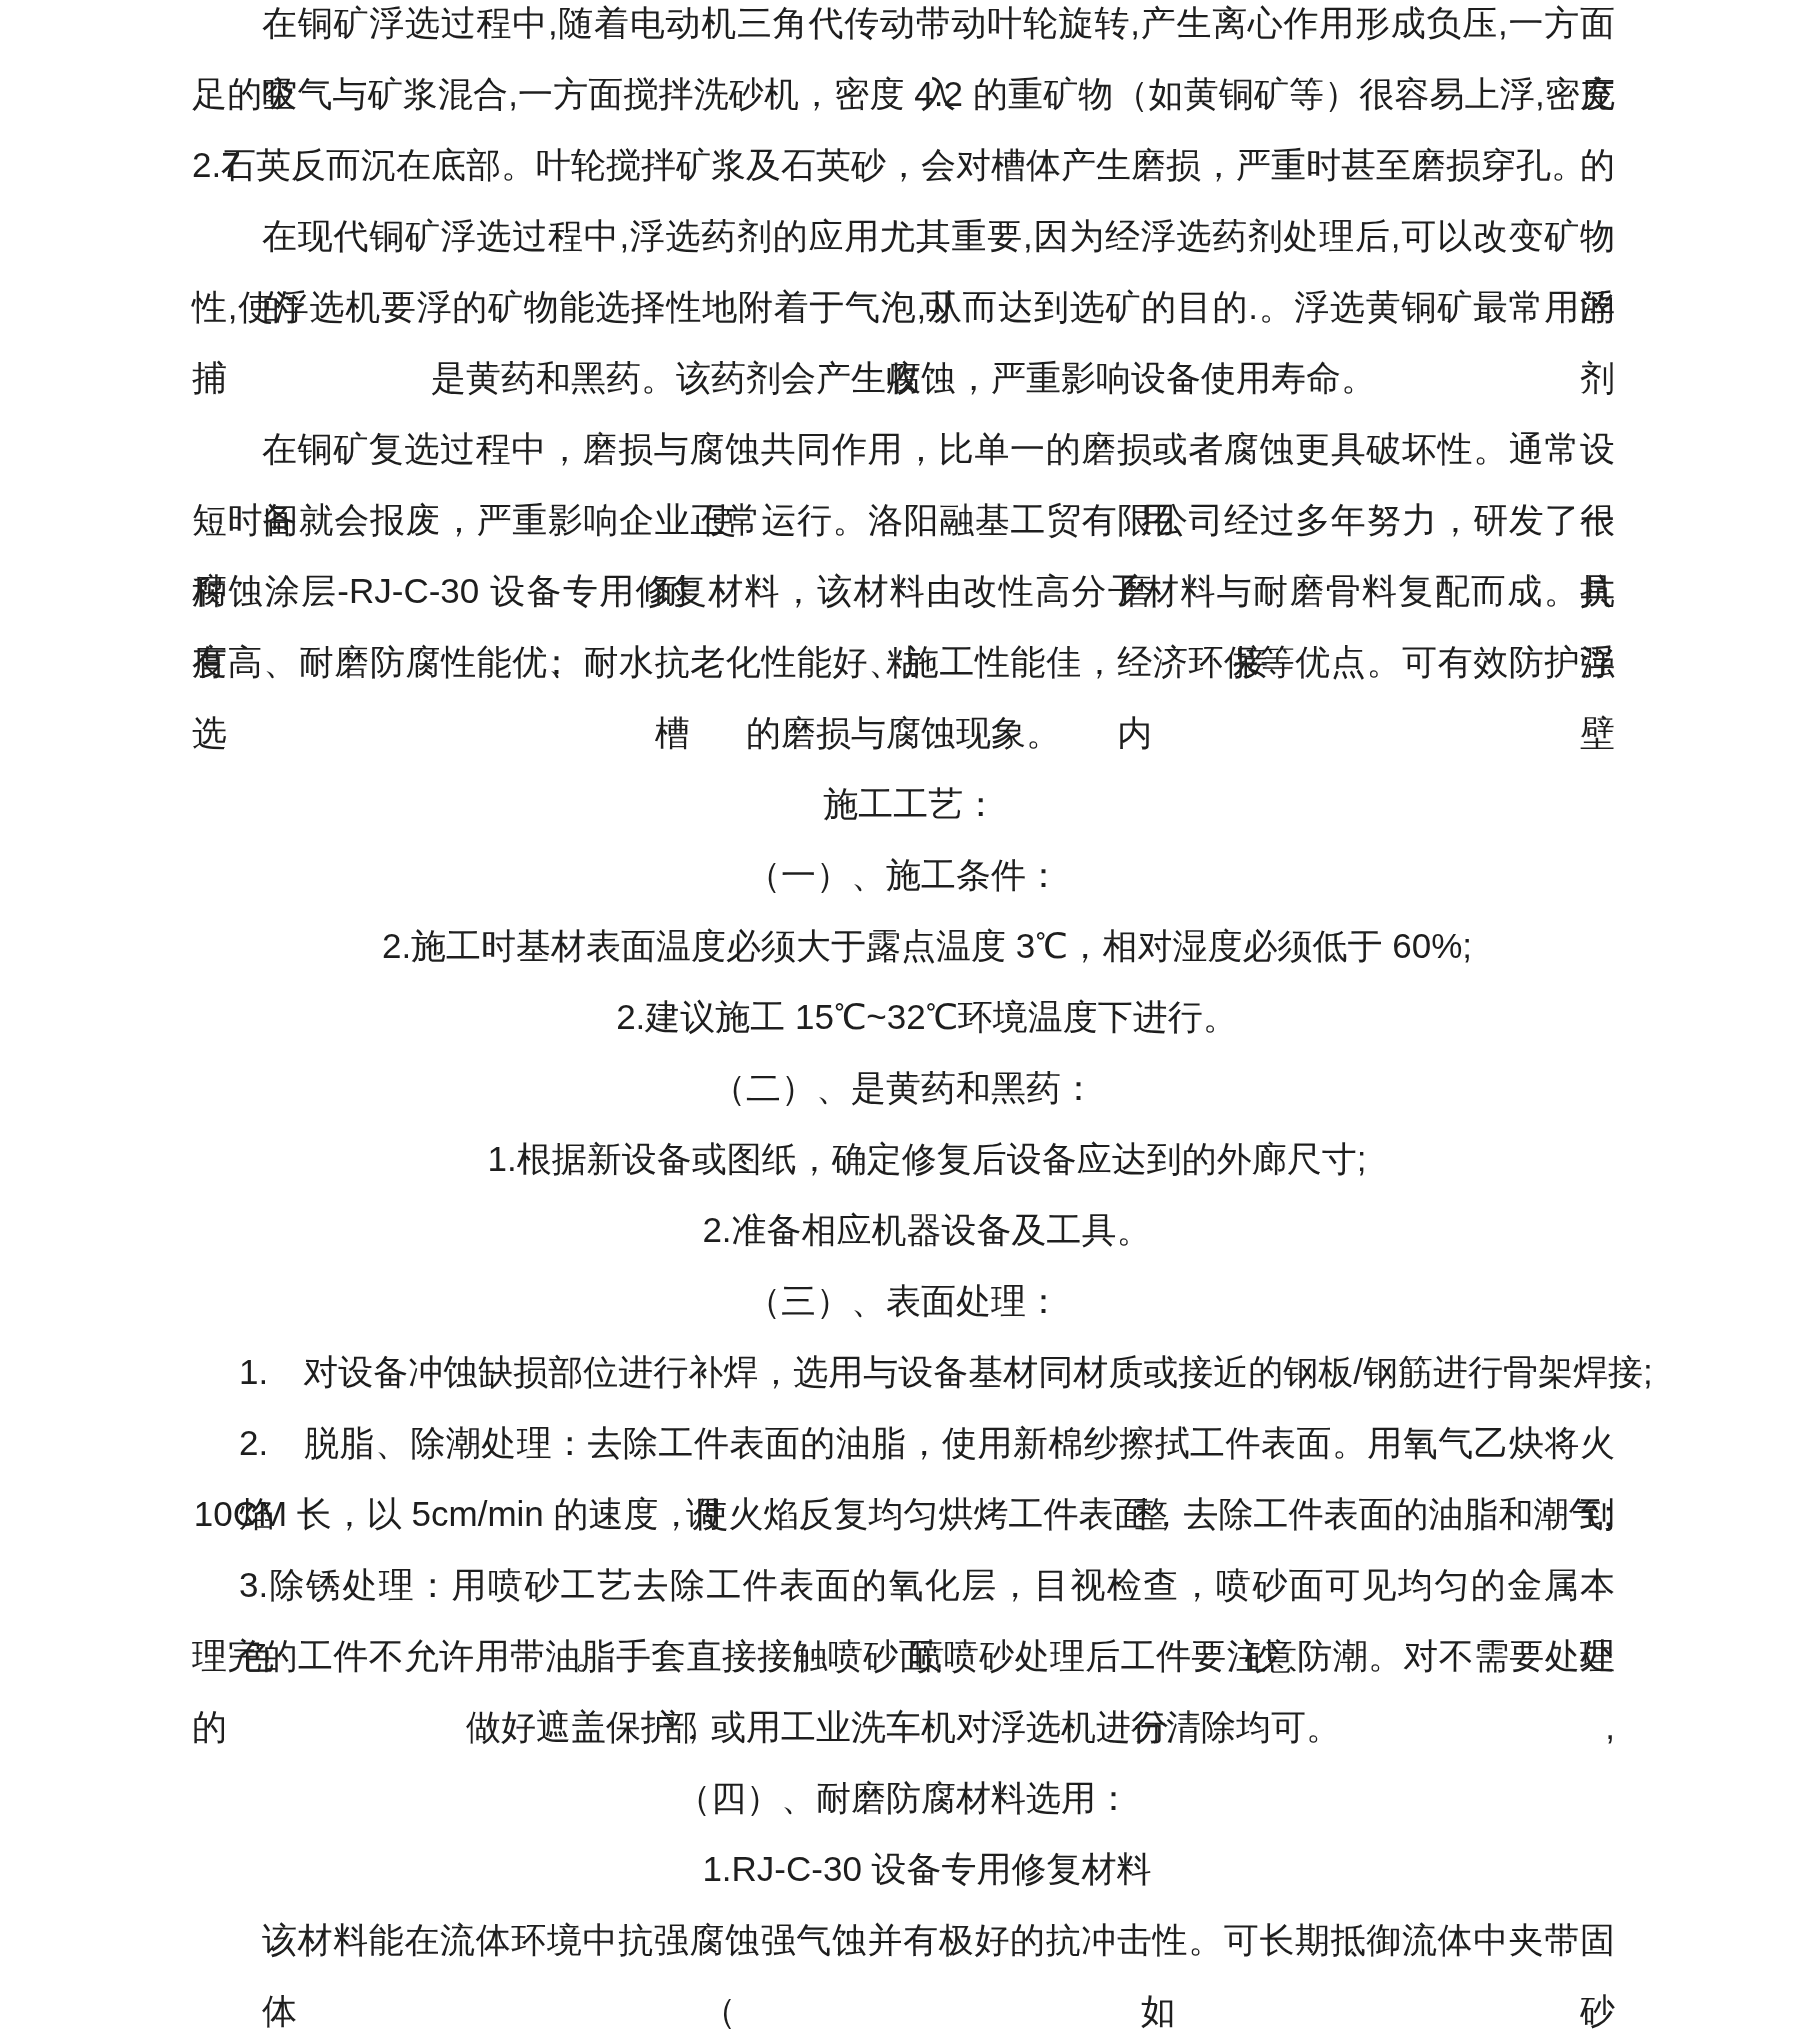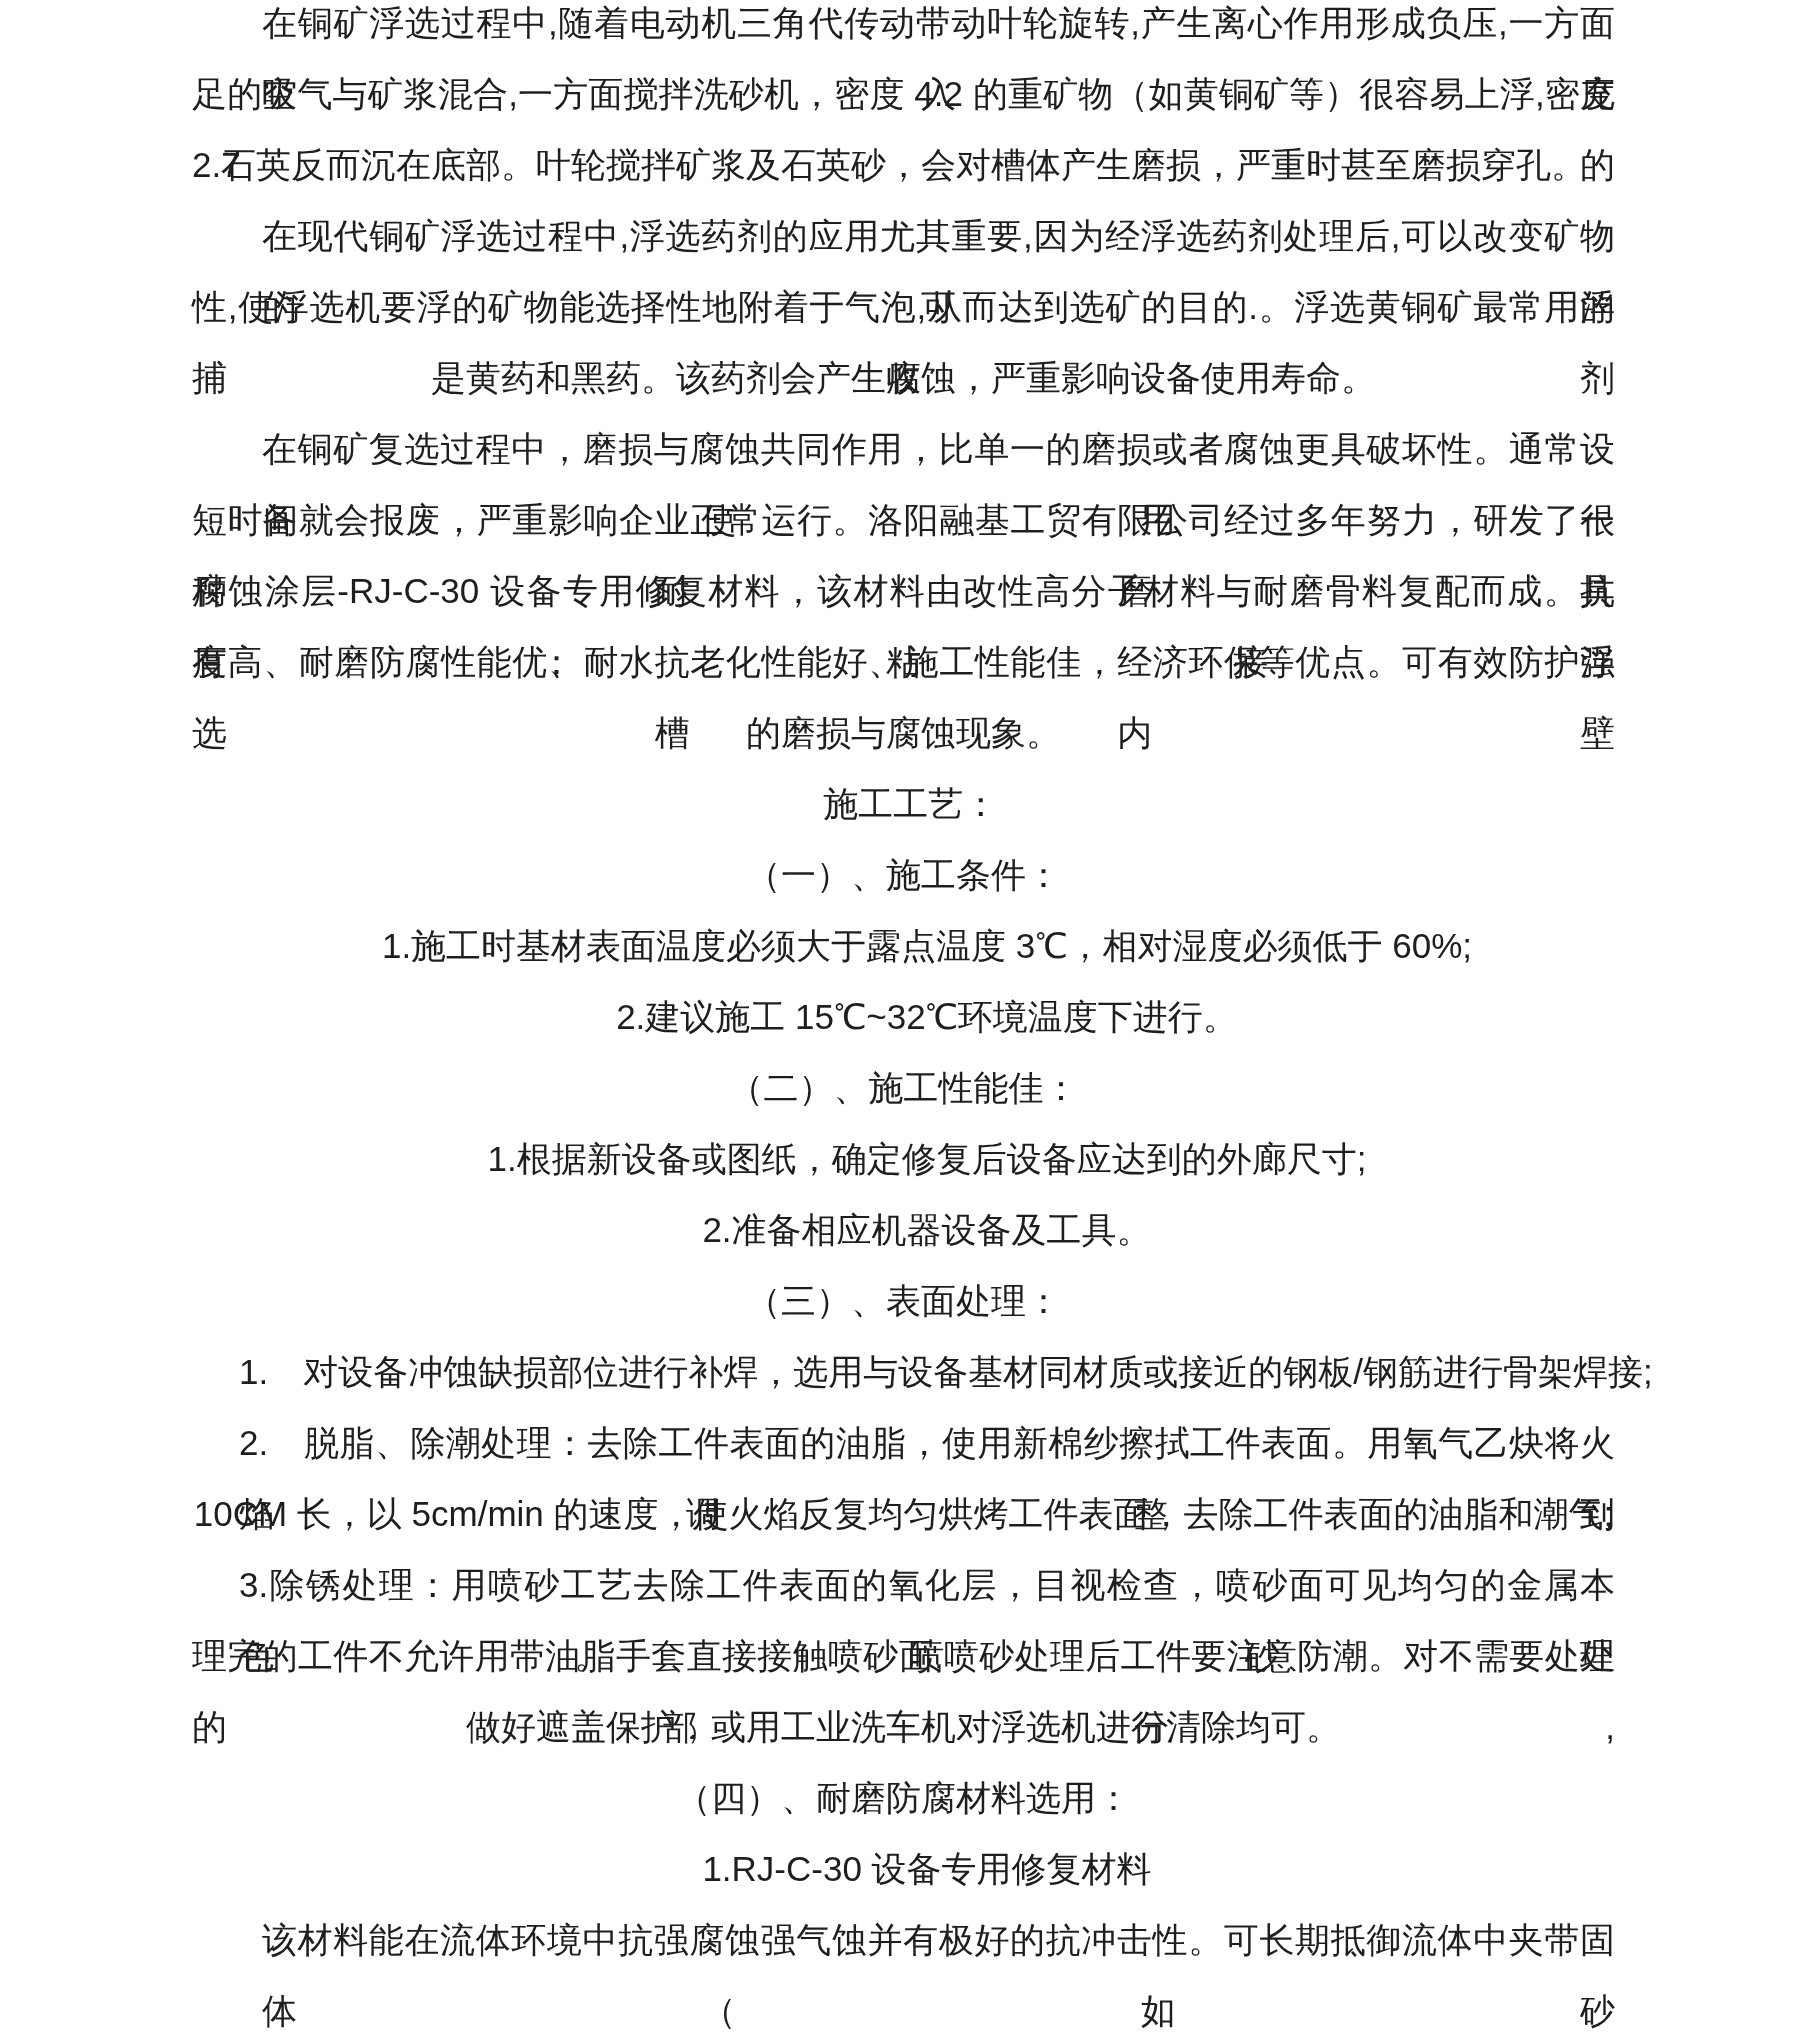--- a/index.html
+++ b/index.html
@@ -56,23 +56,23 @@
     <div class="line indent-para full">在现代铜矿浮选过程中,浮选药剂的应用尤其重要,因为经浮选药剂处理后,可以改变矿物的可浮</div>
     <div class="line indent-none full">性,使浮选机要浮的矿物能选择性地附着于气泡,从而达到选矿的目的.。浮选黄铜矿最常用的捕收剂</div>
     <div class="line indent-none">是黄药和黑药。该药剂会产生腐蚀，严重影响设备使用寿命。</div>
     <div class="line indent-para full">在铜矿复选过程中，磨损与腐蚀共同作用，比单一的磨损或者腐蚀更具破坏性。通常设备使用很</div>
     <div class="line indent-none full">短时间就会报废，严重影响企业正常运行。洛阳融基工贸有限公司经过多年努力，研发了一种耐磨抗</div>
     <div class="line indent-none full">腐蚀涂层-RJ-C-30 设备专用修复材料，该材料由改性高分子材料与耐磨骨料复配而成。具有：粘接强</div>
     <div class="line indent-none full">度高、耐磨防腐性能优、耐水抗老化性能好、施工性能佳，经济环保等优点。可有效防护浮选槽内壁</div>
     <div class="line indent-none">的磨损与腐蚀现象。</div>
     <div class="line indent-small">施工工艺：</div>
     <div class="line indent-none">（一）、施工条件：</div>
-    <div class="line indent-item">1.施工时基材表面温度必须大于露点温度 3℃，相对湿度必须低于 60%;</div>
+    <div class="line indent-item">2.施工时基材表面温度必须大于露点温度 3℃，相对湿度必须低于 60%;</div>
     <div class="line indent-item">2.建议施工 15℃~32℃环境温度下进行。</div>
-    <div class="line indent-none">（二）、施工性能佳：</div>
+    <div class="line indent-none">（二）、是黄药和黑药：</div>
     <div class="line indent-item">1.根据新设备或图纸，确定修复后设备应达到的外廊尺寸;</div>
     <div class="line indent-item">2.准备相应机器设备及工具。</div>
     <div class="line indent-none">（三）、表面处理：</div>
     <div class="line indent-item">1.　对设备冲蚀缺损部位进行补焊，选用与设备基材同材质或接近的钢板/钢筋进行骨架焊接;</div>
     <div class="line indent-item full">2.　脱脂、除潮处理：去除工件表面的油脂，使用新棉纱擦拭工件表面。用氧气乙炔将火焰调整到</div>
     <div class="line indent-none">10CM 长，以 5cm/min 的速度，使火焰反复均匀烘烤工件表面，去除工件表面的油脂和潮气;</div>
     <div class="line indent-item full">3.除锈处理：用喷砂工艺去除工件表面的氧化层，目视检查，喷砂面可见均匀的金属本色。喷砂处</div>
     <div class="line indent-none full">理完的工件不允许用带油脂手套直接接触喷砂面,喷砂处理后工件要注意防潮。对不需要处理的部分,</div>
     <div class="line indent-none">做好遮盖保护，或用工业洗车机对浮选机进行清除均可。</div>
     <div class="line indent-none">（四）、耐磨防腐材料选用：</div>

